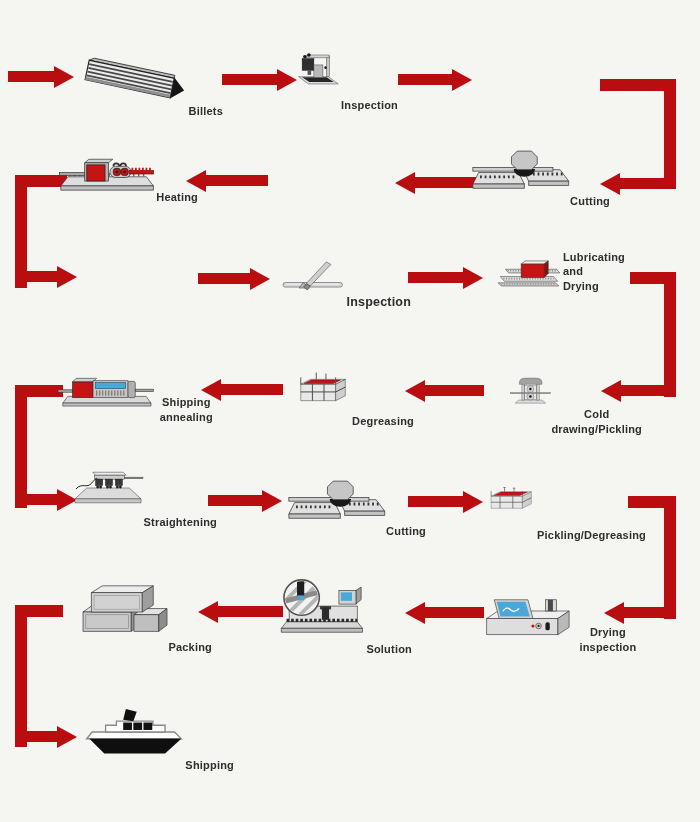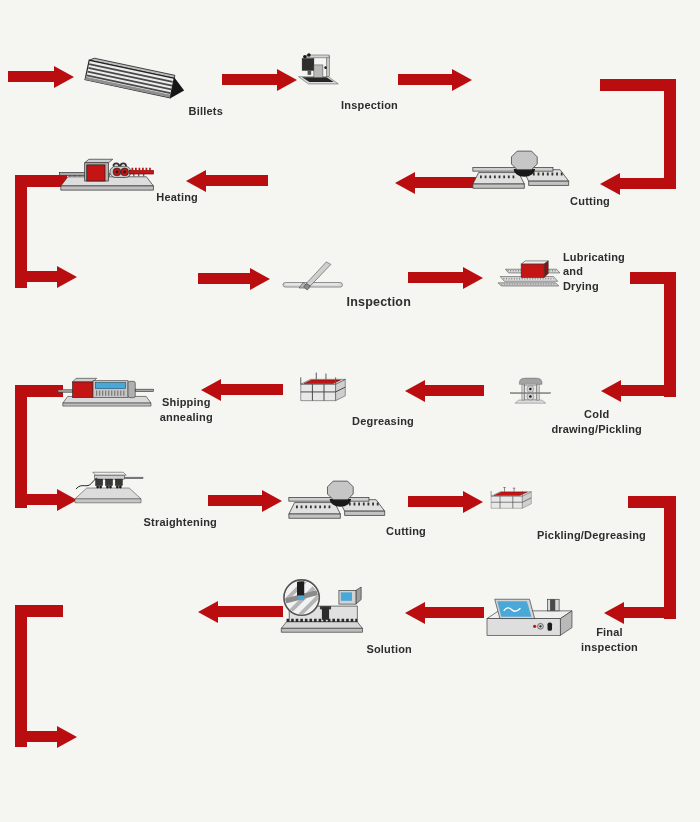--- a/index.html
+++ b/index.html
@@ -268,20 +268,36 @@
       <polygon points="114,30 142,16 142,54 114,68" fill="#cfcfcf" stroke="#333"></polygon>
       <polygon points="16,30 114,30 142,16 44,16" fill="#dcdcdc" stroke="#333"></polygon>
       <polygon points="24,28 106,28 130,17 48,17" fill="var(--accent-red)" stroke="#5c0808"></polygon>
       <path d="M44 30 V68 M84 30 V68" stroke="#444" stroke-width="2"></path>
       <path d="M16 49 H114 M114 49 L142 35" stroke="#444" stroke-width="2" fill="none"></path>
       <path d="M16 30 V14 M114 30 V14" stroke="#555" stroke-width="2"></path>
     </svg>
     <div class="label">Pickling/Degreasing</div>
   </div>
 
+  <div class="node" style="left:72px;top:570px;width:140px">
+    <svg width="140" height="84" viewBox="0 0 140 84">
+      <polygon points="16,42 30,32 100,32 86,42" fill="#e2e2e2" stroke="#333"></polygon>
+      <rect x="16" y="42" width="70" height="28" fill="#c9c9c9" stroke="#333"></rect>
+      <polygon points="86,42 100,32 100,60 86,70" fill="#949494" stroke="#333"></polygon>
+      <rect x="20" y="46" width="62" height="20" fill="none" stroke="#8a8a8a"></rect>
+      <polygon points="90,46 102,37 138,37 126,46" fill="#e2e2e2" stroke="#333"></polygon>
+      <rect x="90" y="46" width="36" height="24" fill="#bfbfbf" stroke="#333"></rect>
+      <polygon points="126,46 138,37 138,61 126,70" fill="#8d8d8d" stroke="#333"></polygon>
+      <polygon points="28,14 44,4 118,4 102,14" fill="#ececec" stroke="#333"></polygon>
+      <rect x="28" y="14" width="74" height="28" fill="#d2d2d2" stroke="#333"></rect>
+      <polygon points="102,14 118,4 118,32 102,42" fill="#9e9e9e" stroke="#333"></polygon>
+      <rect x="32" y="18" width="66" height="20" fill="none" stroke="#999"></rect>
+    </svg>
+    <div class="label">Packing</div>
+  </div>
 
   <div class="node" style="left:280px;top:564px;width:132px">
     <svg width="132" height="92" viewBox="0 0 132 92">
       <rect x="14" y="40" width="104" height="24" fill="#e0e0e0" stroke="#333"></rect>
       <polygon points="10,64 118,64 126,74 2,74" fill="#d6d6d6" stroke="#333"></polygon>
       <polygon points="2,74 126,74 126,80 2,80" fill="#bdbdbd" stroke="#333"></polygon>
       <line x1="10" y1="62" x2="118" y2="62" stroke="#2a2a2a" stroke-width="5" stroke-dasharray="4 3"></line>
       <rect x="61" y="40" width="17" height="5" fill="#3c3c3c"></rect>
       <rect x="64" y="42" width="11" height="19" fill="#2b2b2b"></rect>
       <polygon points="116,16 124,11 124,30 116,37" fill="#9e9e9e" stroke="#333"></polygon>
@@ -310,17 +326,29 @@
       <rect x="108" y="12" width="18" height="18" fill="#d9d9d9" stroke="#333"></rect>
       <rect x="112" y="12" width="8" height="18" fill="#4a4a4a"></rect>
       <polygon points="26,12 80,12 88,42 34,42" fill="#d4d4d4" stroke="#333"></polygon>
       <polygon points="30,15 76,15 83,39 36,39" fill="var(--accent-blue)"></polygon>
       <path d="M40 30 q6 -8 12 -2 t14 -2" stroke="#ffffff" fill="none" stroke-width="2"></path>
       <circle cx="88" cy="54" r="2.5" fill="var(--accent-red)"></circle>
       <circle cx="97" cy="54" r="4.5" fill="#cfcfcf" stroke="#333"></circle>
       <circle cx="97" cy="54" r="1.8" fill="#222"></circle>
       <rect x="108" y="48" width="7" height="13" rx="3" fill="#1d1d1d"></rect>
     </svg>
-    <div class="label">Final inspection</div>
-  </div>
-
+    <div class="label">Drying inspection</div>
+  </div>
+
+  <div class="node" style="left:84px;top:692px;width:150px">
+    <svg width="150" height="80" viewBox="0 0 150 80">
+      <polygon points="4,50 12,40 134,40 144,50" fill="#fcfcfc" stroke="#8a8a8a" stroke-width="2"></polygon>
+      <polygon points="32,40 32,30 48,30 48,24 102,24 102,30 120,30 120,40" fill="#fcfcfc" stroke="#8a8a8a" stroke-width="2"></polygon>
+      <rect x="58" y="26" width="13" height="11" fill="#111"></rect>
+      <rect x="73" y="26" width="13" height="11" fill="#111"></rect>
+      <rect x="88" y="26" width="13" height="11" fill="#111"></rect>
+      <polygon points="62,6 78,10 73,24 58,22" fill="#111"></polygon>
+      <polygon points="8,50 144,50 120,72 30,72" fill="#0f0f0f"></polygon>
+    </svg>
+    <div class="label gap">Shipping</div>
+  </div>
 
 </div>
 
 </body></html>

